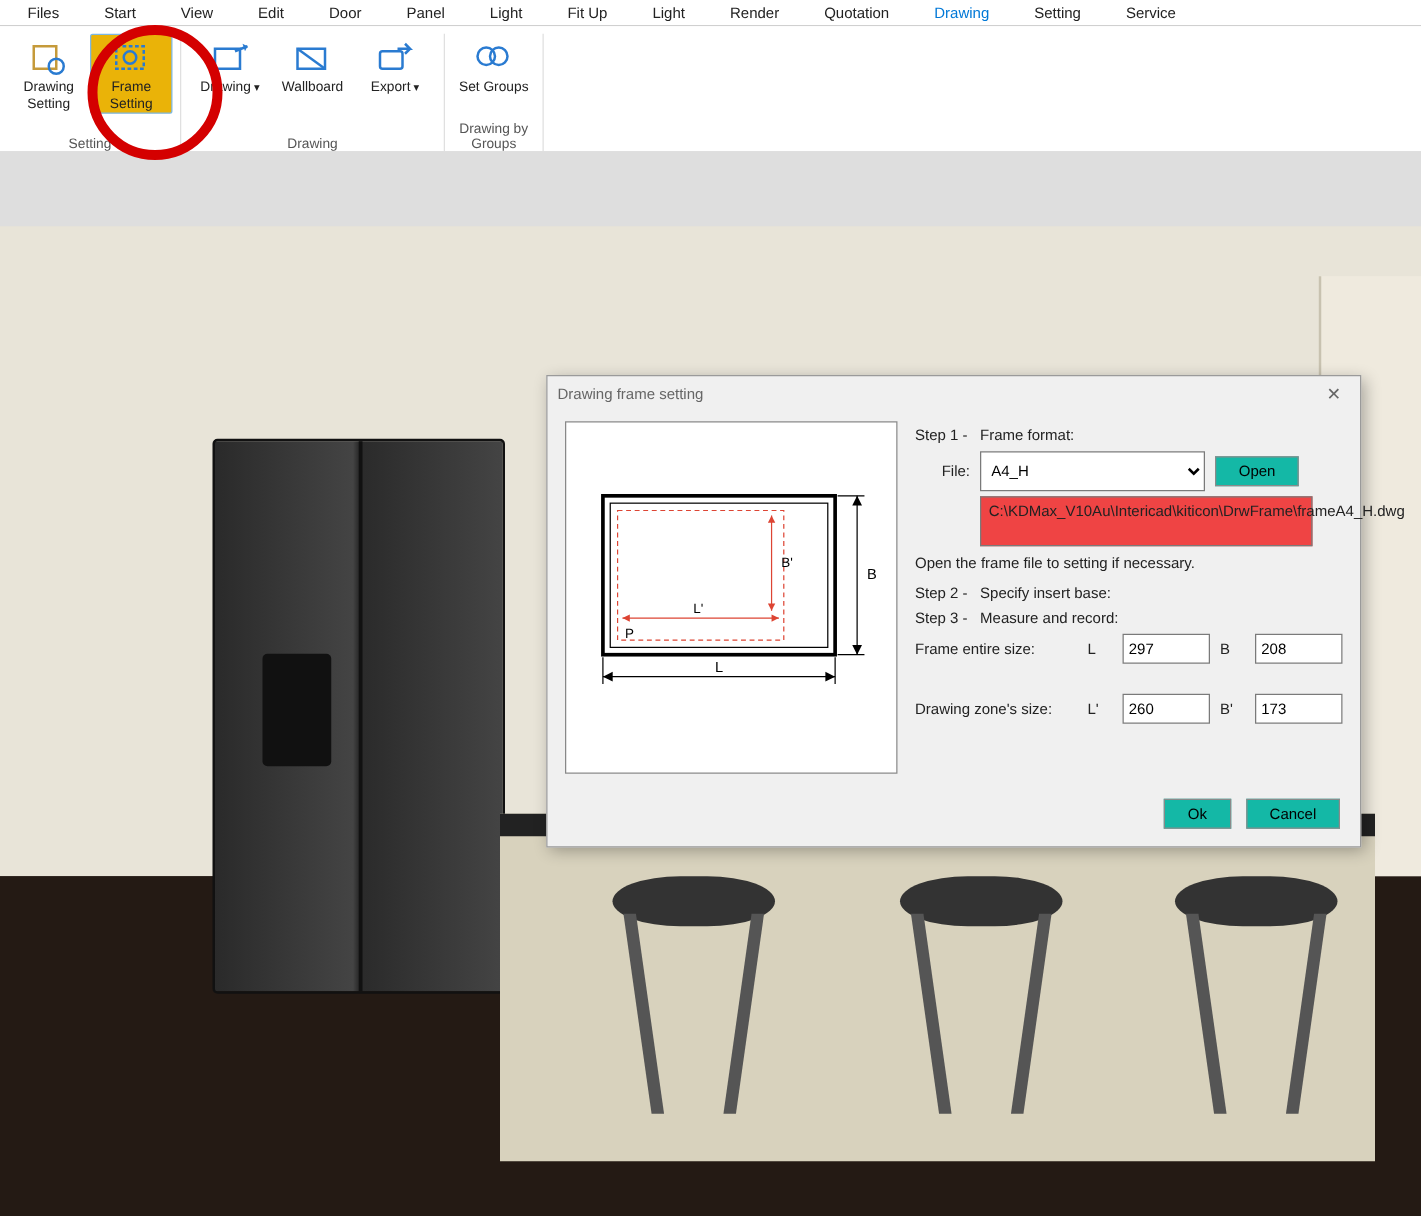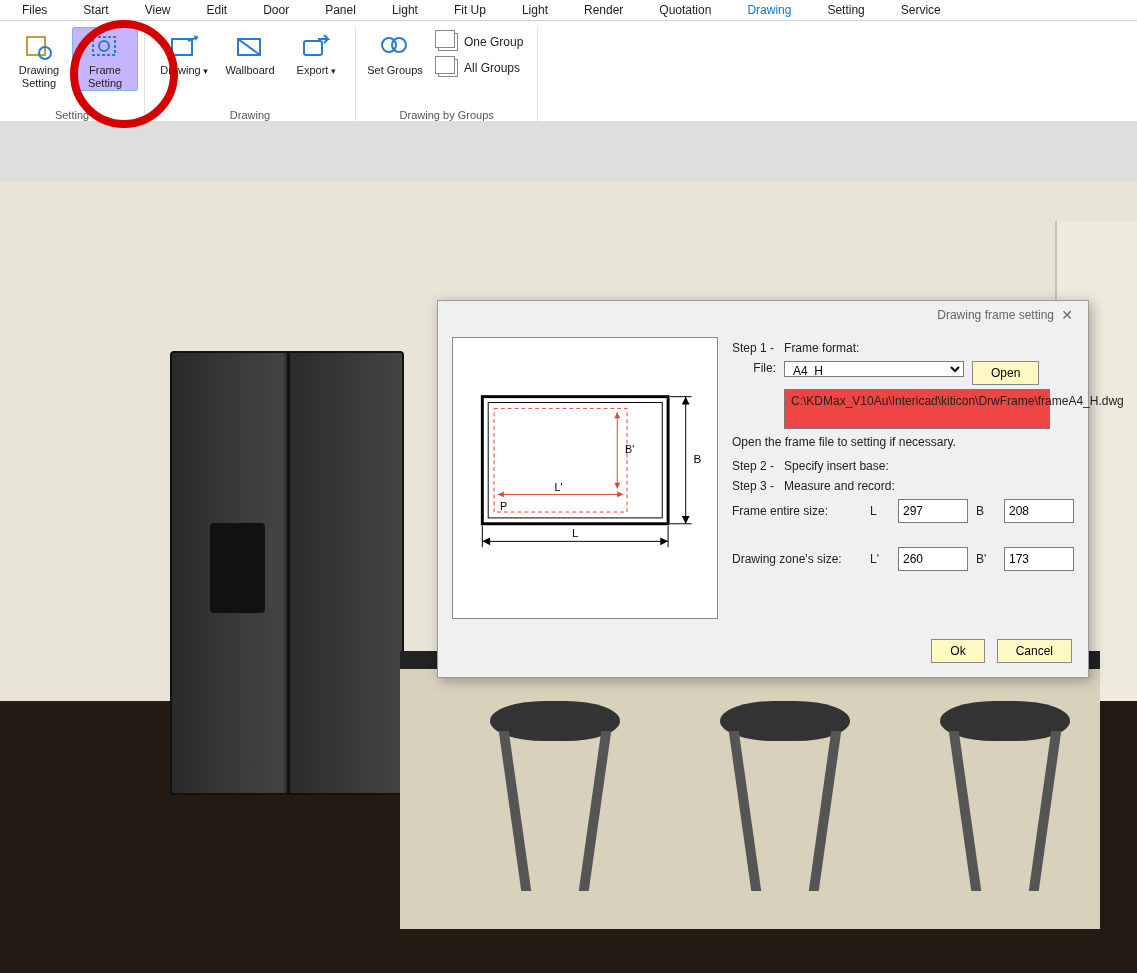--- a/index.html
+++ b/index.html
@@ -6,21 +6,21 @@
 
 #menubar{height:20px;border-bottom:1px solid #d0d0d0;display:flex;align-items:flex-end;padding:0 4px;background:#fff}
 #menubar .m{padding:0 18px;height:20px;line-height:20px;cursor:pointer}
 #menubar .m.active{color:#0078d7}
 
 #ribbon{height:100px;border-bottom:1px solid #d0d0d0;background:#fff;display:flex;align-items:flex-start;padding-top:6px}
 .rgrp{display:flex;flex-direction:column;align-items:center;border-right:1px solid #e0e0e0;height:94px;padding:0 6px;position:relative}
 .rgrp .row{display:flex;align-items:flex-start}
 .rgrp .lbl{position:absolute;bottom:0;left:0;right:0;text-align:center;font-size:11px;color:#555}
 .rbtn{display:flex;flex-direction:column;align-items:center;justify-content:flex-start;width:60px;padding:4px 2px 0 2px;cursor:pointer;border:1px solid transparent;border-radius:2px;text-align:center;line-height:13px}
-.rbtn.sel{background:#c4b5fd;border-color:#7cb8e6}
+.rbtn.sel{background:#eab308;border-color:#7cb8e6}
 .rbtn .ico{width:32px;height:30px;margin-bottom:2px;display:flex;align-items:center;justify-content:center}
 .rbtn .cap{font-size:11px}
 .rbtn .dd::after{content:" \25BE";font-size:9px}
 .sidebtns{display:flex;flex-direction:column;gap:4px;padding:4px 4px 0 6px}
 .sidebtn{display:flex;align-items:center;gap:6px;cursor:pointer;font-size:12px;padding:2px 4px}
 .sidebtn .sico{width:18px;height:16px;border:1px solid #888;position:relative}
 .sidebtn .sico::before{content:"";position:absolute;left:-4px;top:-4px;width:18px;height:16px;border:1px solid #888;background:#fff}
 
 #hl{position:absolute;left:70px;top:20px;width:92px;height:92px;border:8px solid #d40000;border-radius:50%;pointer-events:none;z-index:50}
 
@@ -33,32 +33,32 @@
 .dispenser{position:absolute;left:38px;top:170px;width:55px;height:90px;background:#111;border-radius:4px}
 .island{position:absolute;left:400px;top:530px;width:700px;height:260px;background:#d8d2bd;border-top:18px solid #222}
 .stool{position:absolute;width:150px;height:190px}
 .stool .seat{position:absolute;top:0;left:10px;right:10px;height:40px;background:#333;border-radius:50%/60%}
 .stool .leg{position:absolute;top:30px;bottom:0;width:10px;background:#555}
 .stool .l1{left:30px;transform:skewX(8deg)}
 .stool .l2{right:30px;transform:skewX(-8deg)}
 .cab{position:absolute;right:0;top:100px;width:80px;height:480px;background:#efeade;border-left:2px solid #c8c2b0}
 
 #dlg{position:absolute;left:437px;top:300px;width:650px;background:#f0f0f0;border:1px solid #9a9a9a;z-index:100;box-shadow:3px 3px 12px rgba(0,0,0,.3)}
-#dlg .tbar{height:28px;display:flex;align-items:center;justify-content:flex-end;padding:0 8px;color:#666;font-size:12px}
+#dlg .tbar{height:28px;display:flex;align-items:center;justify-content:space-between;padding:0 8px;color:#666;font-size:12px}
 #dlg .tbar .x{width:26px;height:20px;text-align:center;line-height:20px;cursor:pointer;color:#666;font-size:14px}
 #dlg .body{padding:8px 14px 12px 14px;display:flex;gap:14px}
 #preview{width:270px;height:280px;border:1px solid #888;background:#fff;position:relative}
 #preview svg{position:absolute;inset:0}
 #right{flex:1;font-size:12px;color:#222}
 #right .step{margin:4px 0 6px 0}
-.row2{display:flex;gap:8px;margin:4px 0}
+.row2{display:flex;align-items:center;gap:8px;margin:4px 0}
 .row2 label{min-width:44px;text-align:right;display:inline-block}
-.row2 select,.row2 input[type=text]{border:1px solid #7a7a7a;height:16px;padding:1px 4px;font:inherit;background:#fff}
+.row2 select,.row2 input[type=text]{border:1px solid #7a7a7a;height:32px;padding:1px 4px;font:inherit;background:#fff}
 .row2 select{width:180px}
-.openbtn,.dbtn{border:1px solid #8a8a8a;background:#fef9c3;height:24px;padding:0 18px;cursor:pointer;font:inherit}
+.openbtn,.dbtn{border:1px solid #8a8a8a;background:#14b8a6;height:24px;padding:0 18px;cursor:pointer;font:inherit}
 .pathbox{border:1px solid #7a7a7a;background:#ef4444;padding:4px 6px;width:252px;font-size:12px;line-height:14px;height:30px}
 .meas{display:grid;grid-template-columns:130px 20px 70px 20px 70px;gap:24px 8px;align-items:center;margin-top:6px}
 .meas input{width:60px;border:1px solid #7a7a7a;height:20px;padding:1px 4px;font:inherit}
 #dlg .foot{display:flex;justify-content:flex-end;gap:12px;padding:8px 16px 14px 0}
 .note{margin:6px 0 10px 0}
 .ind{margin-left:0}
 </style>
 </head>
 <body>
 
@@ -140,30 +140,20 @@
       <div class="row">
         <div class="rbtn">
           <div class="ico">
             <svg width="32" height="28">
               <circle cx="10" cy="12" r="7" fill="none" stroke="#2a7bd1" stroke-width="2"></circle>
               <circle cx="20" cy="12" r="7" fill="none" stroke="#2a7bd1" stroke-width="2"></circle>
             </svg>
           </div>
           <div class="cap">Set Groups</div>
         </div>
-        <div class="sidebtns">
-          <div class="sidebtn">
-            <span class="sico"></span>
-            <span>One Group</span>
-          </div>
-          <div class="sidebtn">
-            <span class="sico"></span>
-            <span>All Groups</span>
-          </div>
-        </div>
       </div>
       <div class="lbl">Drawing by Groups</div>
     </div>
   </div>
 <div id="hl"></div>
 
 <div id="view">
   <div class="ceil"></div>
   <div class="wall"></div>
   <div class="floor"></div>

